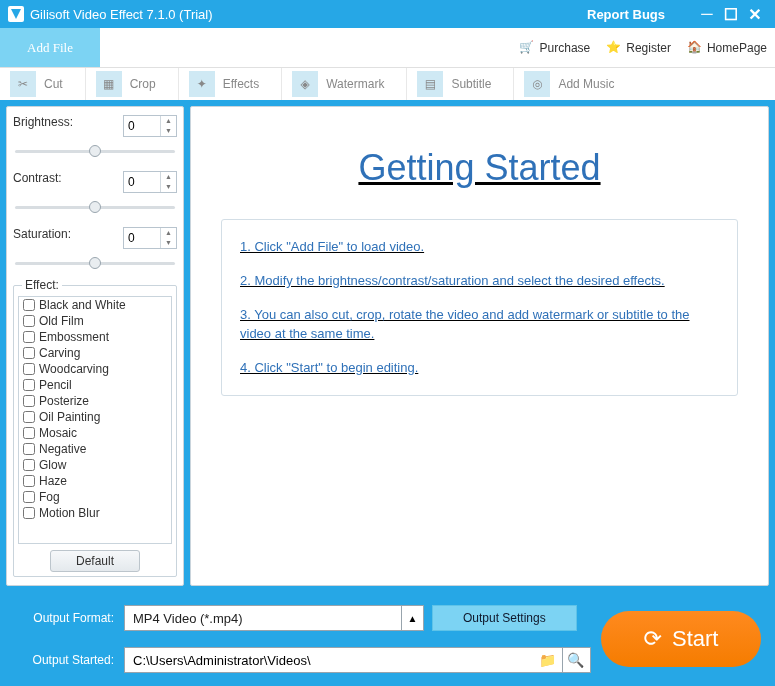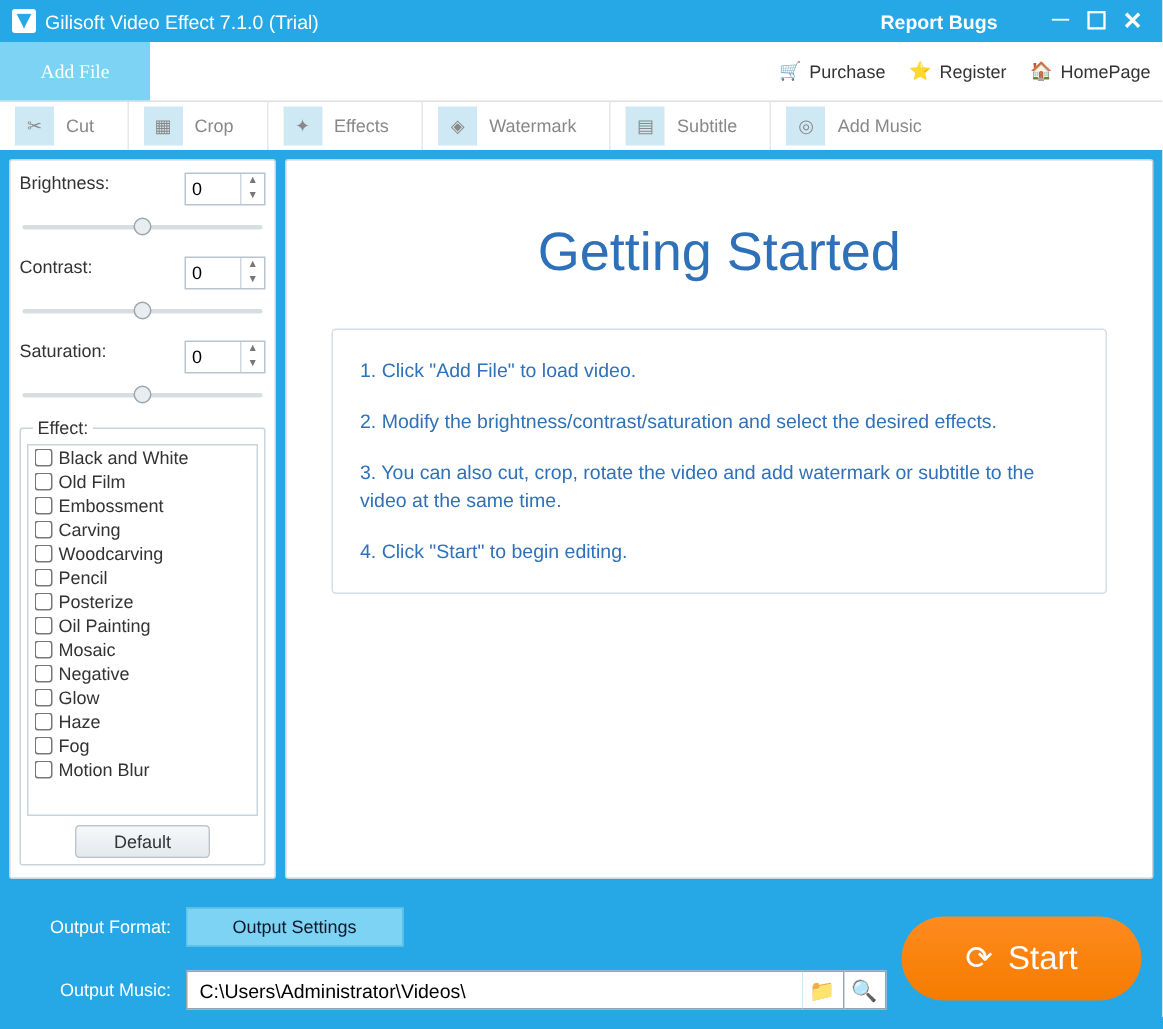--- a/index.html
+++ b/index.html
@@ -24,21 +24,21 @@
 
 .tabs { height: 32px; display: flex; background: #fff; }
 .tab { display: flex; align-items: center; padding: 0 22px 0 10px; font-size: 12px; color: #888; cursor: pointer; border-right: 1px solid #e8e8e8; }
 .tab .ticon { width: 26px; height: 26px; background: #cfe9f4; margin-right: 8px; display:flex; align-items:center; justify-content:center; }
 .tab.last { border-right: none; }
 
 
 .mainwrap { background: #26a7e6; padding: 6px; height: 492px; display: flex; gap: 6px; }
 .panel { background: #fff; border: 1px solid #c9d4dc; border-radius: 2px; }
 .leftpanel { width: 178px; padding: 8px 6px; display:flex; flex-direction:column; font-size: 12px; color: #333; }
-.rightpanel { flex: 1; padding: 40px 30px 20px; position:relative; }
+.rightpanel { flex: 1; padding: 40px 30px 20px; position:relative;text-decoration:underline; }
 
 .slrow { margin-bottom: 2px; }
 .slrow .lbl { display:inline-block; width: 70px; color:#333; }
 .spin { display:inline-flex; align-items:stretch; border:1px solid #b8c4ce; height:22px; float:right; }
 .spin input { width: 36px; border:none; font-size:12px; padding:0 4px; outline:none; }
 .spin .arrows { width:16px; display:flex; flex-direction:column; border-left:1px solid #d0d8de; }
 .spin .arrows span { flex:1; font-size:7px; text-align:center; color:#777; line-height:9px; cursor:pointer; }
 .slider { clear:both; height: 18px; position:relative; margin: 4px 2px 10px; }
 .slider .track { height:3px; background:#d8dde1; border-radius:2px; position:absolute; top:7px; left:0; right:0; }
 .slider .thumb { width:12px; height:12px; background:#e9edf0; border:1px solid #9aa6af; border-radius:50%; position:absolute; top:2px; transform:translateX(-50%); cursor:pointer; }
@@ -247,25 +247,29 @@
       <p>2. Modify the brightness/contrast/saturation and select the desired effects.</p>
       <p>3. You can also cut, crop, rotate the video and add watermark or subtitle to the video at the same time.</p>
       <p>4. Click "Start" to begin editing.</p>
     </div>
   </div>
 </div>
 
 <div class="bottombar">
   <div class="blabel">Output Format:</div>
   <div class="formatrow">
+    <div class="combobox">
+      <span>MP4 Video (*.mp4)</span>
+      <div class="carrow">▲</div>
+    </div>
     <div class="outputsettings">Output Settings</div>
   </div>
   <div class="startbtn">
     <span class="refresh">⟳</span>
     <span>Start</span>
   </div>
-  <div class="blabel">Output Music:</div>
+  <div class="blabel">Output Started:</div>
   <div class="folderrow">
     <input value="C:\Users\Administrator\Videos\" style="">
     <div class="ficon">📁</div>
     <div class="ficon">🔍</div>
   </div>
 </div>
 
 </body></html>

